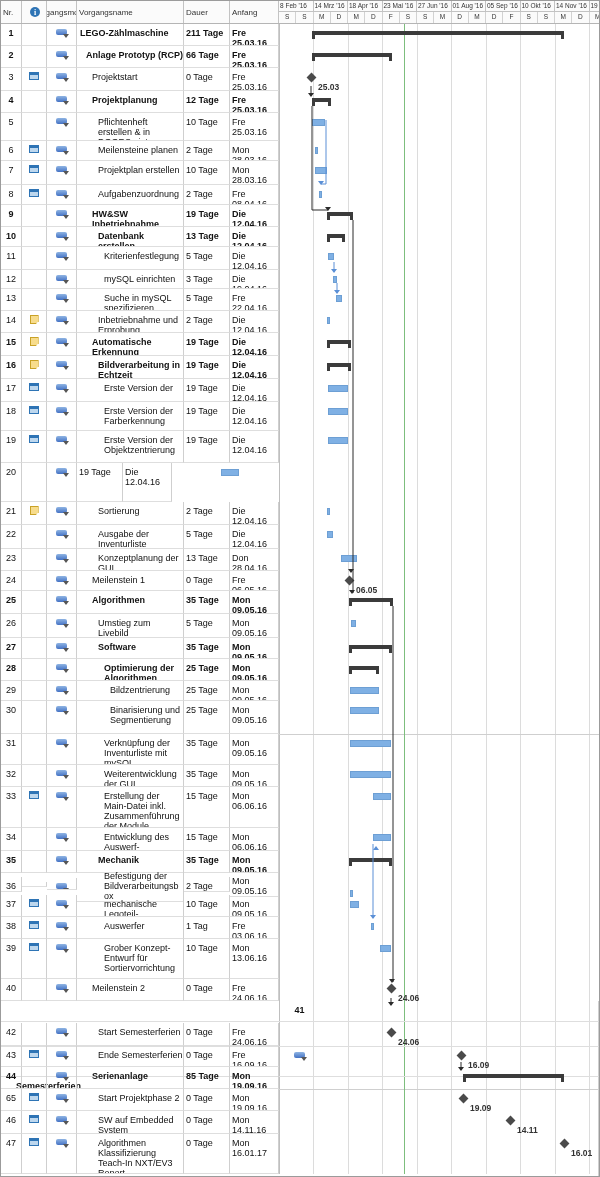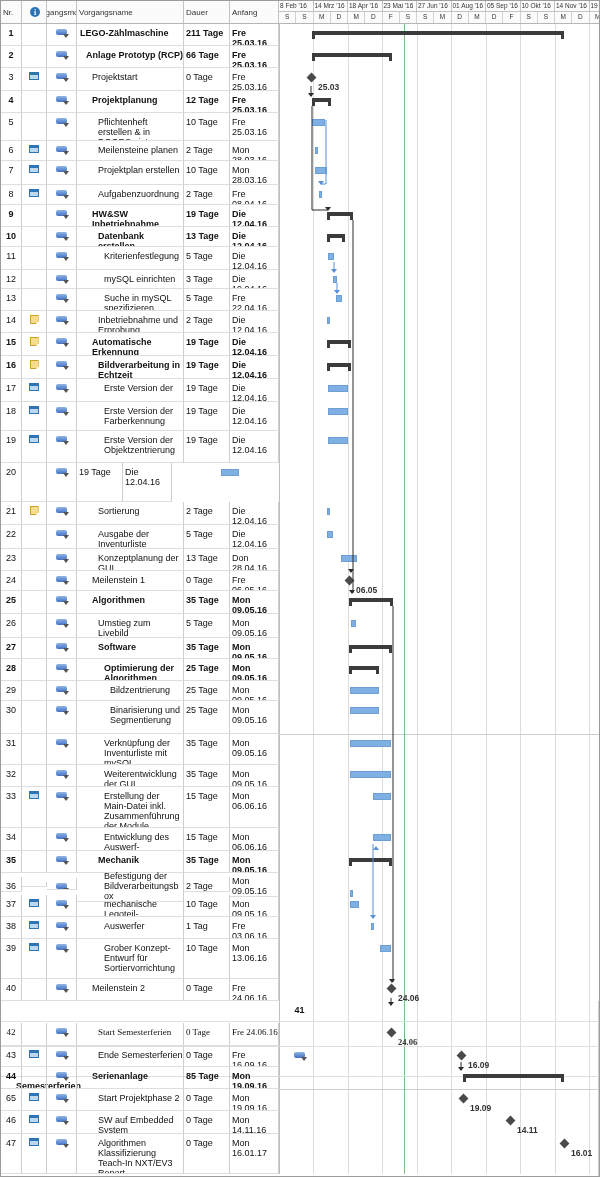--- a/index.html
+++ b/index.html
@@ -674,21 +674,21 @@
         <div class="cell c-mode bold">
           <span class="ico-mode"></span>
         </div>
         <div class="cell c-name bold" style="padding-left: 15px;">Semesterferien</div>
         <div class="cell c-dauer bold">59 Tage</div>
         <div class="cell c-anfang bold">Fre 24.06.16</div>
         <div class="cell c-chart">
           <div class="bar-sum" style="left: 112px; width: 70px;"></div>
         </div>
       </div>
-      <div class="row" style="height: 23px; font-family: Liberation Serif, serif;">
+      <div class="row" style="height: 23px;">
         <div class="cell c-nr">42</div>
         <div class="cell c-info"></div>
         <div class="cell c-mode">
           <span class="ico-mode"></span>
         </div>
         <div class="cell c-name" style="padding-left: 21px;">Start Semesterferien</div>
         <div class="cell c-dauer">0 Tage</div>
         <div class="cell c-anfang">Fre 24.06.16</div>
         <div class="cell c-chart">
           <div class="bar-mile" style="left: 108.5px;"></div>

